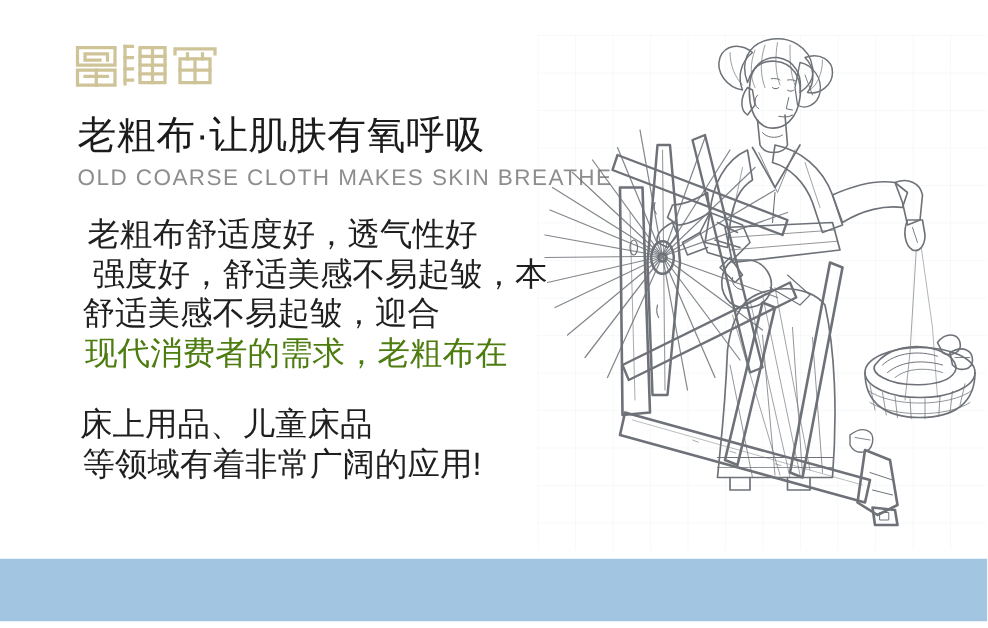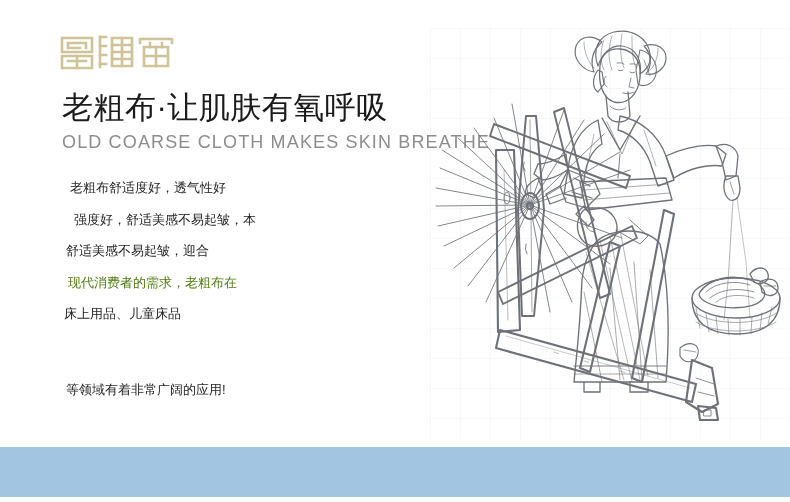--- a/index.html
+++ b/index.html
@@ -54,32 +54,32 @@
     letter-spacing:1.15px;
     white-space:nowrap;
     font-weight:400;
   }
 
   
   .body-block{
     position:absolute;left:62px;top:160px;width:380px;
   }
   .body-line{
-    font-size:13px;
+    font-size:26px;
     line-height:31.5px;
     color:#1f1f1f;
     white-space:nowrap;
     font-weight:400;
   }
   .body-line.i0{padding-left:8px;}
   .body-line.i1{padding-left:12px;}
   .body-line.i2{padding-left:4px;}
   .body-line.i3{padding-left:6px;}
-  .body-line.i4{padding-left:2px;}
-  .body-line.i5{padding-left:4px;margin-top:44px;}
+  .body-line.i4{padding-left:2px;margin-top:26px;}
+  .body-line.i5{padding-left:4px;}
 
   
   .illustration{
     position:absolute;left:434px;top:30px;width:356px;height:400px;
   }
   .illustration svg{display:block;width:356px;height:400px;}
 
   
   .bottom-band{
     position:absolute;left:0;top:447px;width:790px;height:50px;

